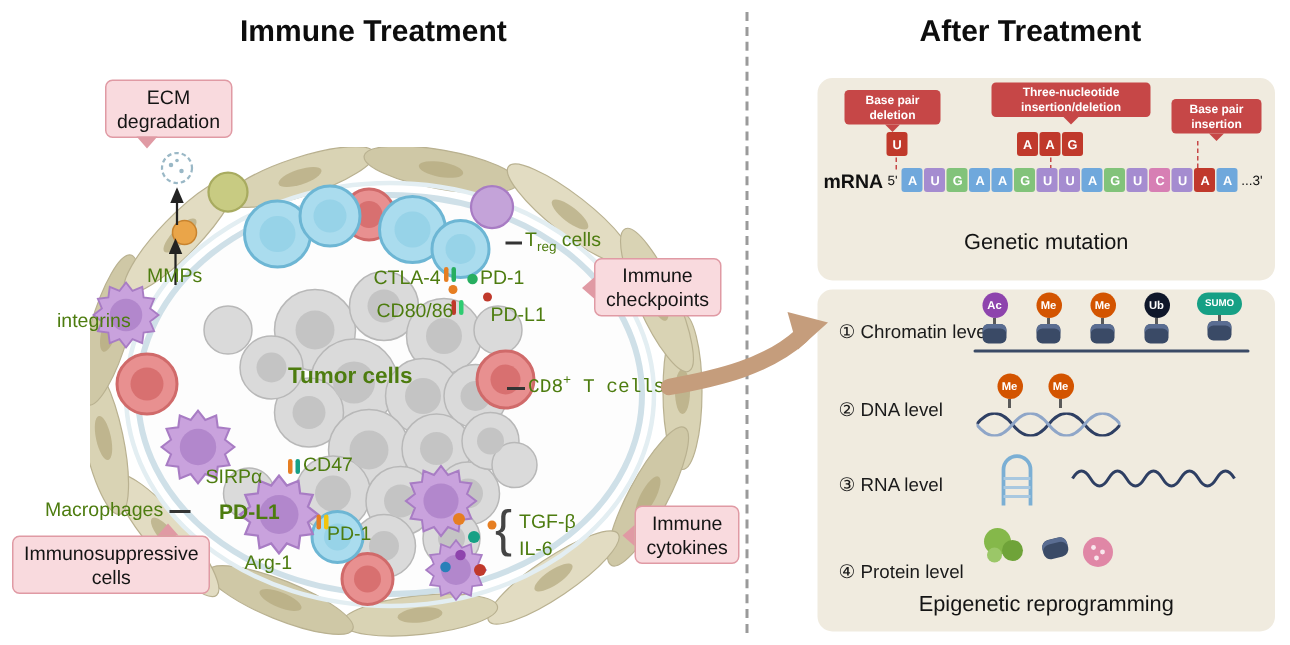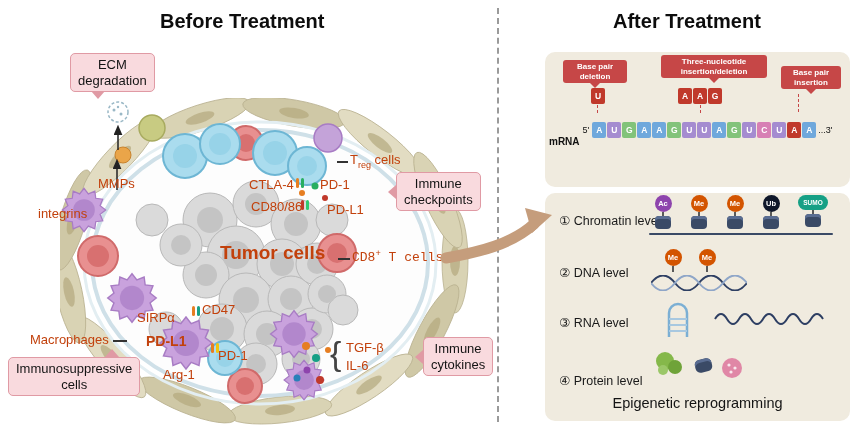--- a/index.html
+++ b/index.html
@@ -1,21 +1,21 @@
 <!DOCTYPE html>
 <html><head>
 <meta charset="utf-8">
 <style>
   * { margin:0; padding:0; box-sizing:border-box; }
   body { font-family:"Liberation Sans","DejaVu Sans",sans-serif; background:#fff; }
   .canvas { position:relative; width:860px; height:430px; background:#fff; overflow:hidden; outline:1px solid #d5d5d5; }
 
   .panel-title { position:absolute; font-size:20px; font-weight:bold; color:#0d0d0d; white-space:nowrap; }
 
-  .lbl { position:absolute; font-size:13px; color:#c2410c; white-space:nowrap; line-height:1.1; }
+  .lbl { position:absolute; font-size:13px; color:#4d7c0f; white-space:nowrap; line-height:1.1; }
   .lbl sub { font-size:9px; }
   .lbl sup { font-size:9px; }
   .lbl.bold { font-weight:bold; }
 
   .pink-box { position:absolute; background:#f9dade; border:1.5px solid #e09aa4; border-radius:5px;
               padding:3px 7px; font-size:13px; line-height:1.2; text-align:center; color:#141414;
               white-space:pre-line; z-index:5; }
   .ptr-down::after { content:""; position:absolute; left:20px; bottom:-8px; border:7px solid transparent; border-top:8px solid #e09aa4; border-bottom:0; }
   .ptr-left::after { content:""; position:absolute; left:-9px; top:50%; transform:translateY(-50%); border:7px solid transparent; border-right:8px solid #e09aa4; border-left:0; }
   .ptr-up::after   { content:""; position:absolute; right:20px; top:-9px; border:7px solid transparent; border-bottom:8px solid #e09aa4; border-top:0; }
@@ -29,21 +29,21 @@
 
   .beige-panel { position:absolute; background:#f0ebdf; border-radius:10px; }
   .caption { position:absolute; left:0; width:100%; text-align:center; font-size:14.5px; color:#141414; }
 
   .mut-label { position:absolute; background:#c64747; color:#fff; font-size:8px; font-weight:bold; line-height:1.2;
                text-align:center; padding:2px 4px; border-radius:3px; white-space:pre-line; z-index:4; }
   .mut-label::after { content:""; position:absolute; left:50%; bottom:-5px; transform:translateX(-50%);
                       border:5px solid transparent; border-top:5px solid #c64747; border-bottom:0; }
 
   .mrna-row { position:absolute; display:flex; align-items:center; }
-  .mrna-name { font-size:10px; font-weight:bold; color:#111; margin-right:2px;margin-top:24px; }
+  .mrna-name { font-size:13px; font-weight:bold; color:#111; margin-right:2px; }
   .prime { font-size:9px; color:#111; margin:0 3px 0 1px; }
   .nt { width:14px; height:16px; display:flex; align-items:center; justify-content:center; color:#fff;
         font-size:8.5px; font-weight:bold; border-radius:2px; margin-right:1px; flex:none; }
   .float-bases { position:absolute; display:flex; z-index:3; }
   .dashline-v { position:absolute; width:0; border-left:1.5px dashed #c64747; }
 
   .level-label { position:absolute; font-size:12.5px; color:#1a1a1a; white-space:nowrap; }
   .gfx { position:absolute; }
   .nuc-unit { position:absolute; top:0; width:20px; display:flex; flex-direction:column; align-items:center; }
   .mark { width:17px; height:17px; border-radius:50%; color:#fff; font-size:7.5px; font-weight:bold;
@@ -56,21 +56,21 @@
   .blob-navy { position:absolute; width:17px; height:13px; background:#3a4a66; border-radius:5px;
                box-shadow:inset 0 3px 0 #5a6d92; transform:rotate(-14deg); }
 
   .bracket { position:absolute; font-size:34px; font-weight:normal; color:#444; line-height:1; }
 </style>
 </head>
 <body>
 
 <div class="canvas">
 
-  <div class="panel-title" style="left:160px; top:10px;">Before Treatment</div>
+  <div class="panel-title" style="left:160px; top:10px;">Immune Treatment</div>
 
   <svg style="position:absolute; left:60px; top:98px;" width="420" height="332" viewBox="0 0 420 332">
     <defs>
       <symbol id="spiky-cell" viewBox="-30 -30 60 60">
         <polygon points="26,0 19.3,5.2 22.5,13 14.1,14.1 13,22.5 5.2,19.3 0,26 -5.2,19.3 -13,22.5 -14.1,14.1 -22.5,13 -19.3,5.2 -26,0 -19.3,-5.2 -22.5,-13 -14.1,-14.1 -13,-22.5 -5.2,-19.3 0,-26 5.2,-19.3 13,-22.5 14.1,-14.1 22.5,-13 19.3,-5.2" fill="#c9a2dd" stroke="#a87cc4" stroke-width="1.5"></polygon>
         <circle r="13" fill="#a87cc4" opacity="0.7"></circle>
       </symbol>
       <marker id="arrow-black" markerWidth="7" markerHeight="7" refX="3.5" refY="3" orient="auto">
         <polygon points="0,0 7,3 0,6" fill="#222"></polygon>
       </marker>
@@ -243,21 +243,21 @@
       <circle cx="54" cy="12" r="1.5" fill="#9ab8c6"></circle>
         <circle cx="61" cy="16" r="1.5" fill="#9ab8c6"></circle>
         <circle cx="58" cy="9" r="1.2" fill="#9ab8c6"></circle>
     </g>
   </svg>
 
   <div class="pink-box ptr-down" style="left:70px; top:53px;">ECM
 degradation</div>
   <div class="lbl" style="left:98px; top:177px;">MMPs</div>
   <div class="lbl" style="left:38px; top:207px;">integrins</div>
-  <div class="lbl bold" style="left:192px; top:243px; font-size:19px;margin-left:28px;">Tumor cells</div>
+  <div class="lbl bold" style="left:192px; top:243px; font-size:15px;">Tumor cells</div>
 
   <div class="lbl" style="left:350px; top:153px;"><span>T</span><sub>reg</sub><span> cells</span></div>
   <div class="hline" style="left:337px; top:161px; width:11px;"></div>
 
   <div class="lbl" style="left:249px; top:178px;">CTLA-4</div>
   <div class="lbl" style="left:320px; top:178px;">PD-1</div>
   <div class="lbl" style="left:251px; top:200px;">CD80/86</div>
   <div class="lbl" style="left:327px; top:203px;">PD-L1</div>
   <div class="pink-box ptr-left" style="left:396px; top:172px;">Immune
 checkpoints</div>
@@ -323,20 +323,21 @@
       <span class="nt" style="background: rgb(165, 140, 208);">U</span>
       <span class="nt" style="background: rgb(111, 168, 220);">A</span>
       <span class="nt" style="background: rgb(130, 195, 122);">G</span>
       <span class="nt" style="background: rgb(165, 140, 208);">U</span>
       <span class="nt" style="background: rgb(215, 127, 180);">C</span>
       <span class="nt" style="background: rgb(165, 140, 208);">U</span>
       <span class="nt" style="background: rgb(192, 57, 43);">A</span>
       <span class="nt" style="background: rgb(111, 168, 220);">A</span>
       <span class="prime">...3'</span>
     </div>
+    <div class="caption" style="top:102px;">Genetic mutation</div>
   </div>
 
   <div class="beige-panel" style="left:545px; top:193px; width:305px; height:228px;">
 
     <div class="level-label" style="left:14px; top:20px;">
       <span>①</span> <span>Chromatin level</span>
     </div>
     <div class="gfx" style="left:104px; top:2px; width:190px; height:48px;">
       <div class="dna-baseline"></div>
       <div class="nuc-unit" style="left:4px;">

